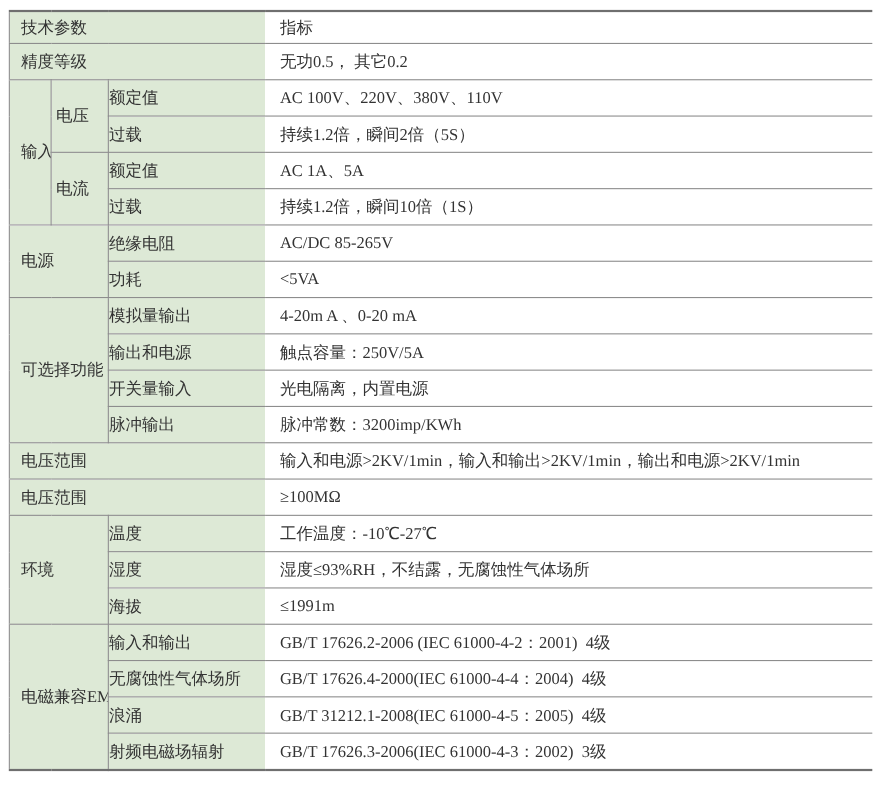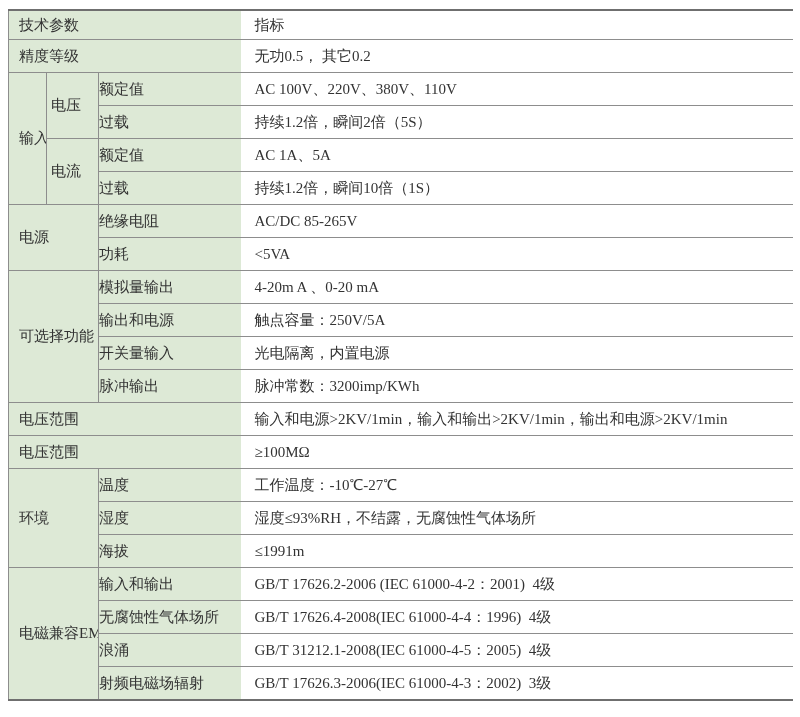--- a/index.html
+++ b/index.html
@@ -129,21 +129,21 @@
     <td class="pD">≤1991m</td>
   </tr>
 
   <tr>
     <td colspan="2" rowspan="4" class="g vr pA">电磁兼容EMC</td>
     <td class="g pC">输入和输出</td>
     <td class="pD">GB/T 17626.2-2006 (IEC 61000-4-2：2001)  4级</td>
   </tr>
   <tr>
     <td class="g pC">无腐蚀性气体场所</td>
-    <td class="pD">GB/T 17626.4-2008(IEC 61000-4-4：1996)  4级</td>
+    <td class="pD">GB/T 17626.4-2000(IEC 61000-4-4：2004)  4级</td>
   </tr>
   <tr>
     <td class="g pC">浪涌</td>
     <td class="pD">GB/T 31212.1-2008(IEC 61000-4-5：2005)  4级</td>
   </tr>
   <tr>
     <td class="g pC">射频电磁场辐射</td>
     <td class="pD">GB/T 17626.3-2006(IEC 61000-4-3：2002)  3级</td>
   </tr>
 </tbody>

